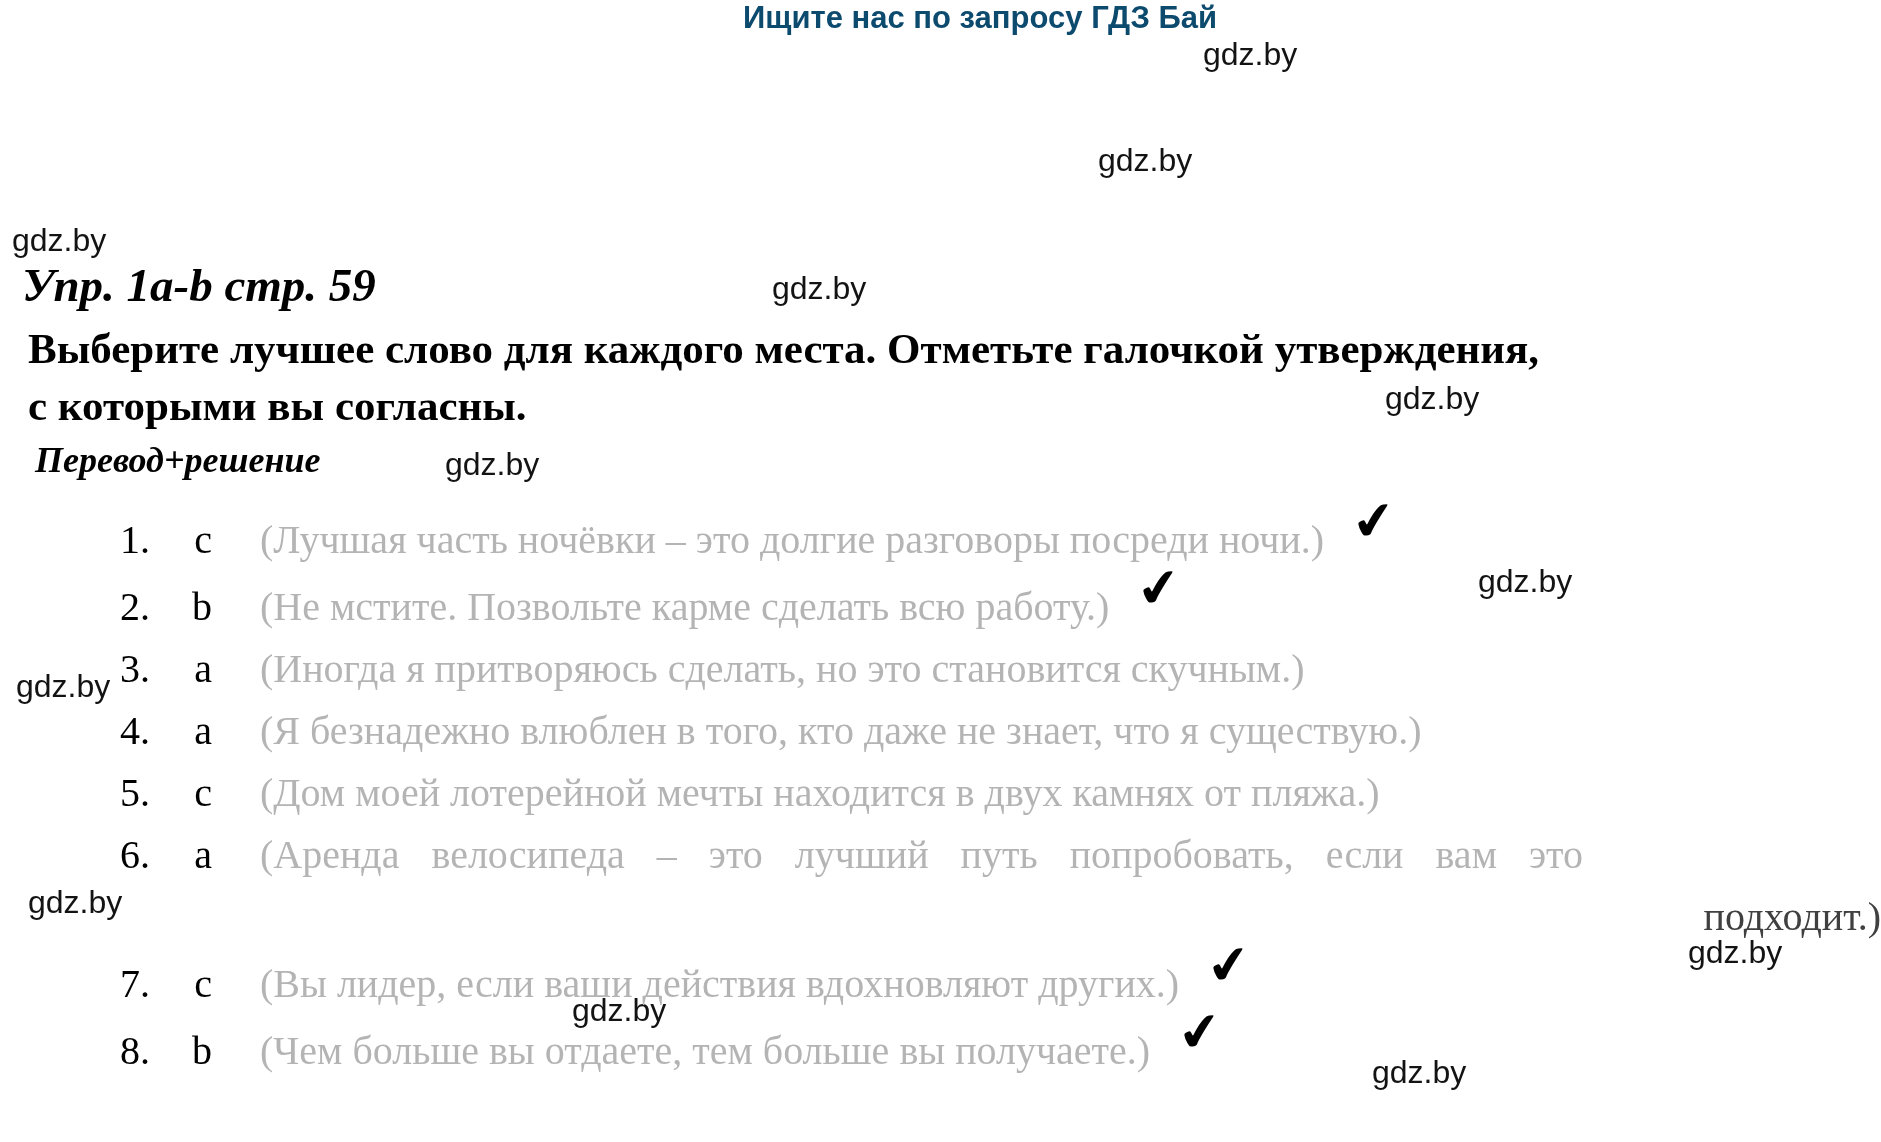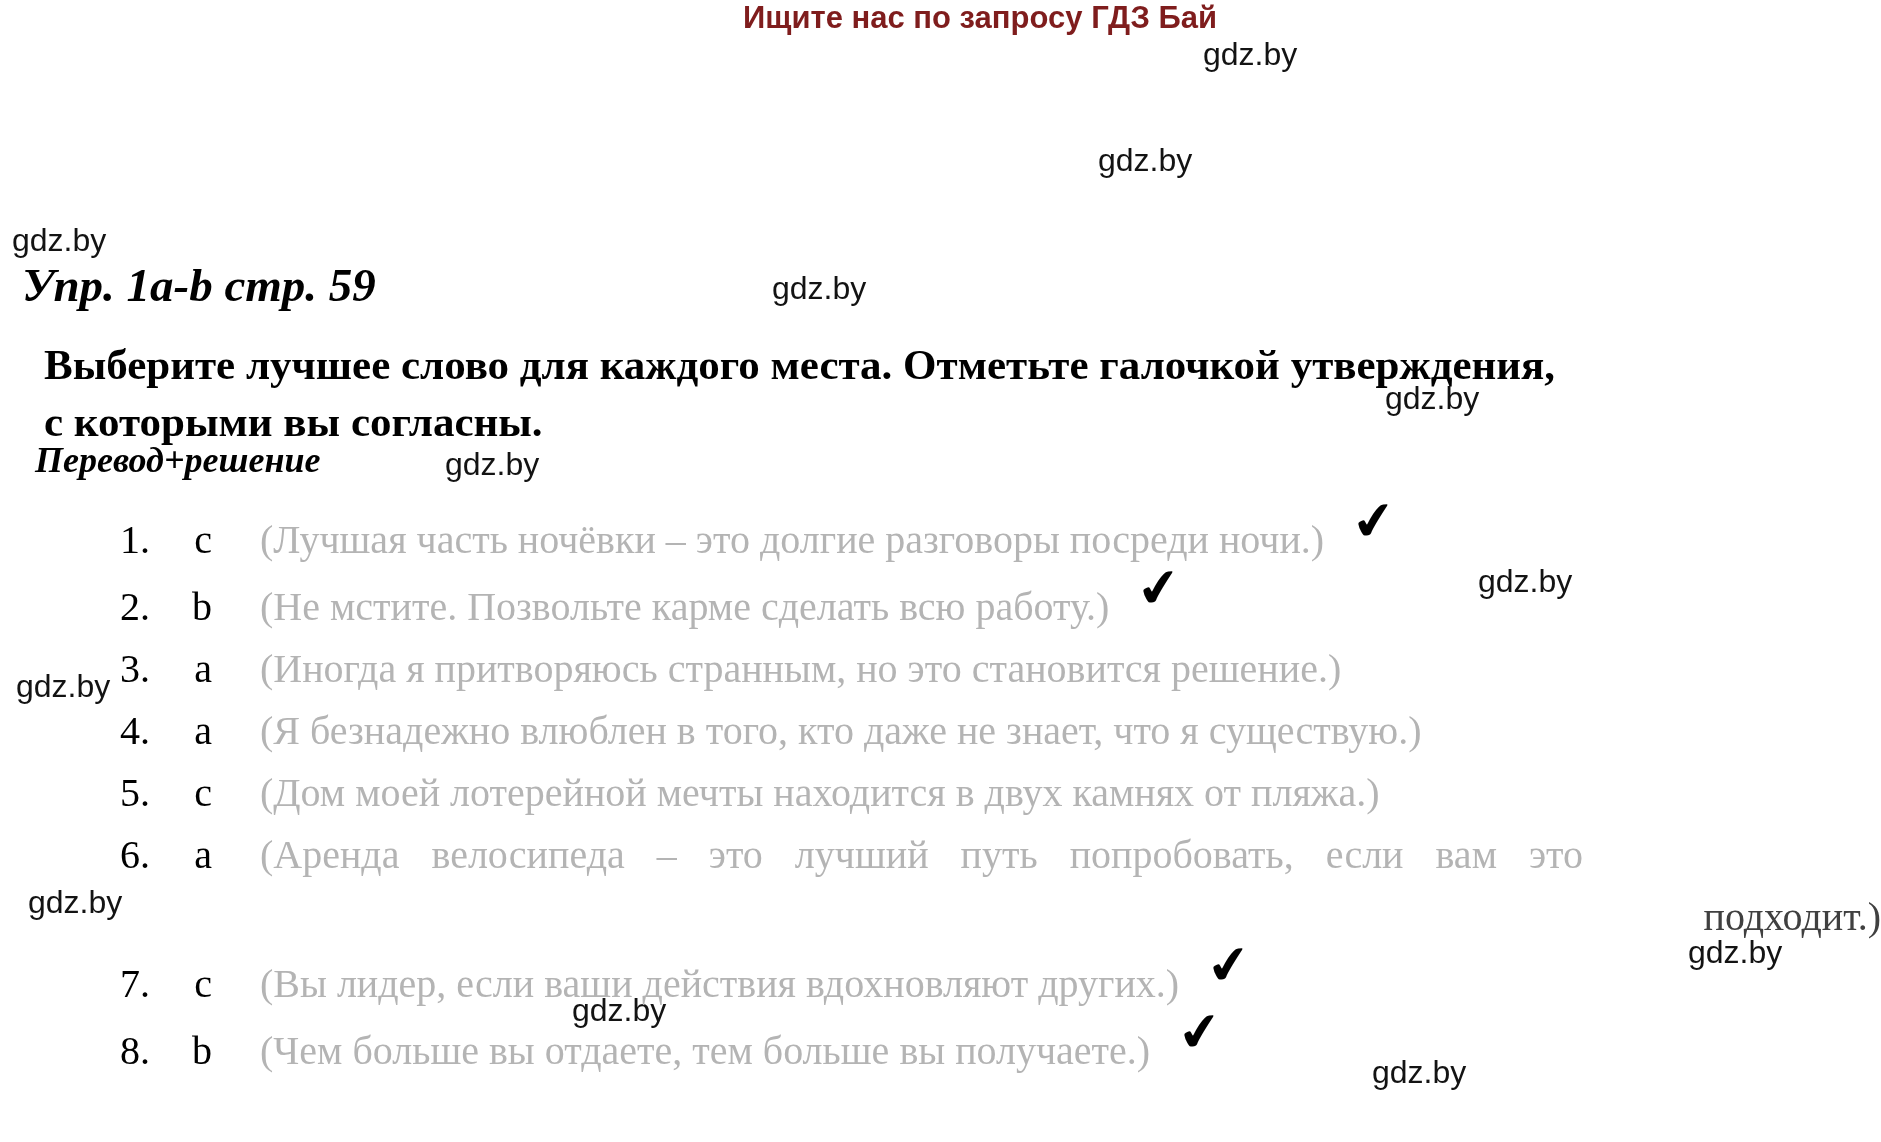--- a/index.html
+++ b/index.html
@@ -17,21 +17,21 @@
     color: #000;
   }
   
   .promo {
     position: absolute;
     left: 743px;
     top: 0px;
     font-family: "Liberation Sans", sans-serif;
     font-size: 31px;
     font-weight: bold;
-    color: #7f1d1d;
+    color: #0c4a6e;
     white-space: nowrap;
   }
   
   .wm {
     position: absolute;
     font-family: "Liberation Sans", sans-serif;
     font-size: 32px;
     color: #131313;
     white-space: nowrap;
   }
@@ -58,21 +58,21 @@
     font-size: 47px;
     font-weight: bold;
     font-style: italic;
     white-space: nowrap;
   }
   
   .task {
     position: absolute;
     left: 28px;
     top: 320px;
-    margin: 16px;
+    margin: 0;
     width: 1530px;
     font-size: 43px;
     font-weight: bold;
     line-height: 57px;
   }
   .task .line { display: block; white-space: nowrap; }
   
   .solution-label {
     position: absolute;
     left: 28px;
@@ -181,21 +181,21 @@
     <div class="answer-row">
       <span class="num">2.</span>
       <span class="letter">b</span>
       <span class="itext">(Не мстите. Позвольте карме сделать всю работу.)</span>
       <span class="check">✔</span>
     </div>
 
     <div class="answer-row">
       <span class="num">3.</span>
       <span class="letter">a</span>
-      <span class="itext">(Иногда я притворяюсь странным, но это становится решение.)</span>
+      <span class="itext">(Иногда я притворяюсь сделать, но это становится скучным.)</span>
       <span class="check"></span>
     </div>
 
     <div class="answer-row">
       <span class="num">4.</span>
       <span class="letter">a</span>
       <span class="itext">(Я безнадежно влюблен в того, кто даже не знает, что я существую.)</span>
       <span class="check"></span>
     </div>
 

